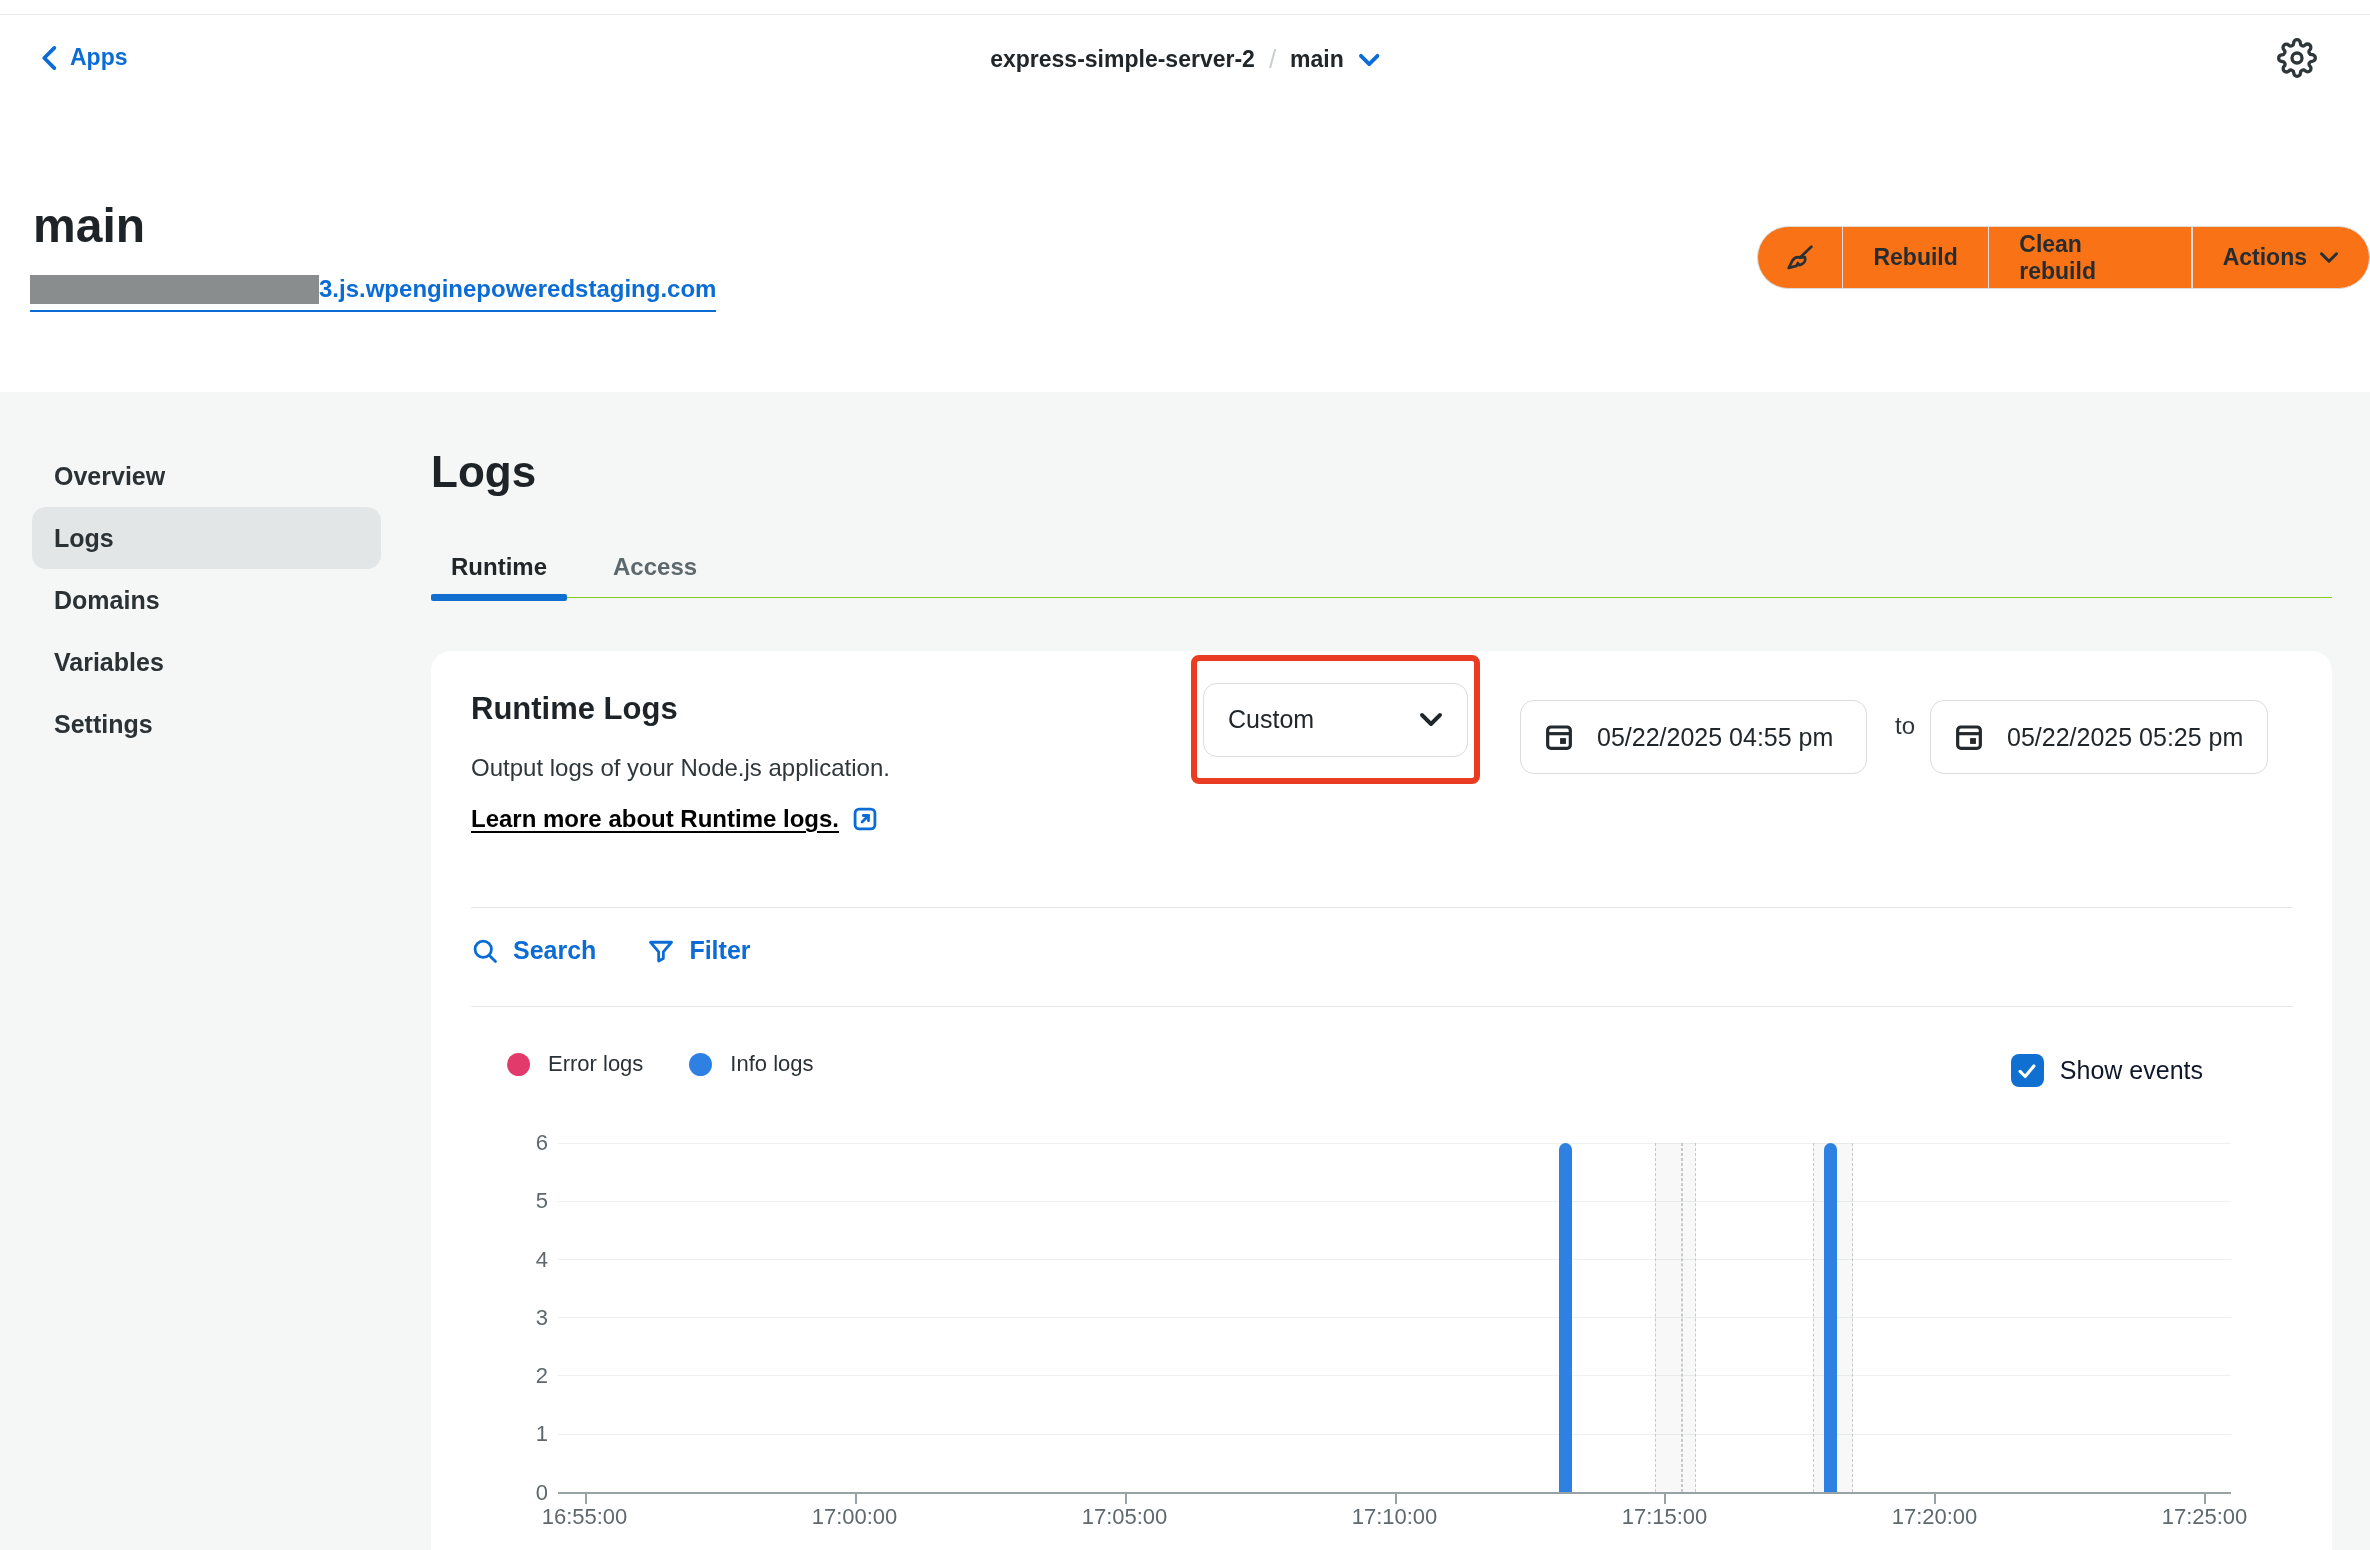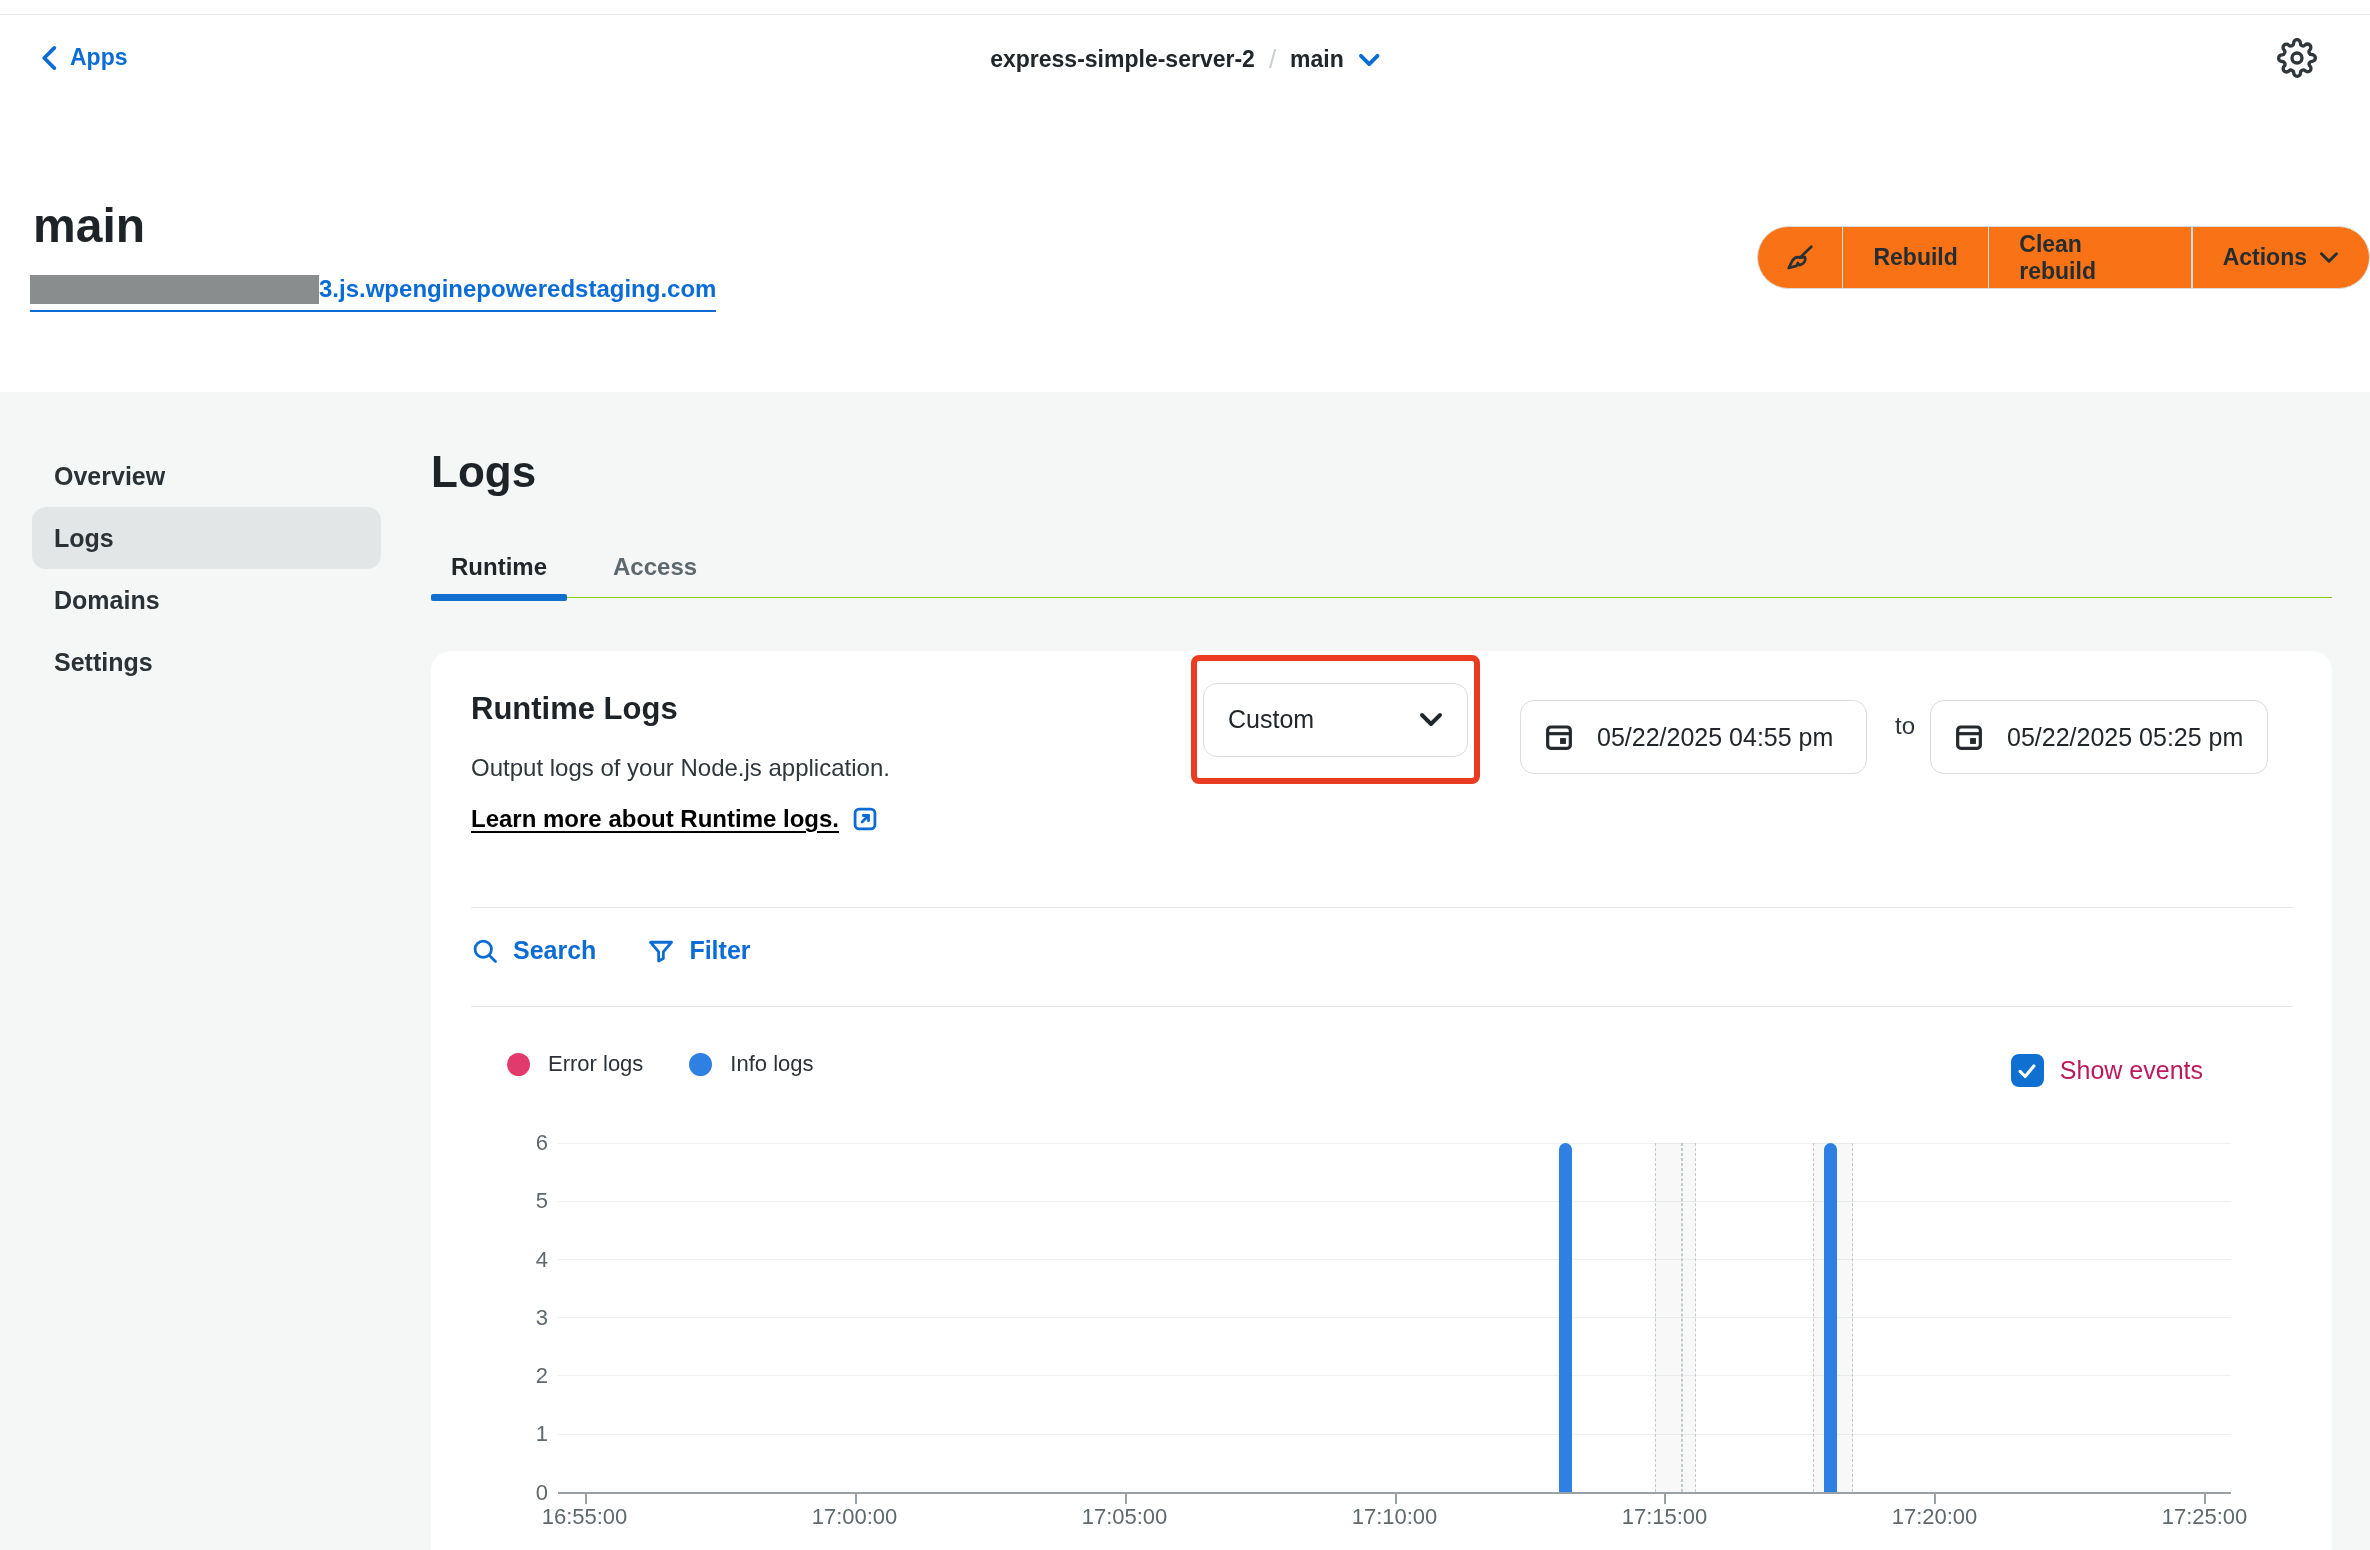--- a/index.html
+++ b/index.html
@@ -60,21 +60,21 @@
   .bluelink{display:flex;align-items:center;gap:14px;color:#0b6cd6;font-size:25px;font-weight:700;cursor:pointer;}
   #toolbar-right{top:274px;right:42px;display:flex;align-items:center;gap:42px;}
   #copy-btn{height:65px;border:2.5px solid #0b6cd6;border-radius:34px;background:#fff;display:flex;align-items:center;
             gap:16px;padding:0 28px;color:#0b6cd6;font-size:25px;font-weight:700;box-sizing:border-box;cursor:pointer;}
   
   #legend{left:76px;top:400px;display:flex;align-items:center;gap:46px;}
   .leg-item{display:flex;align-items:center;gap:18px;font-size:22px;color:#2b3236;}
   .leg-dot{width:23px;height:23px;border-radius:50%;}
   #show-events{top:403px;right:129px;display:flex;align-items:center;gap:16px;cursor:pointer;}
   #checkbox{width:33px;height:33px;border-radius:8px;background:#1070d2;display:flex;align-items:center;justify-content:center;}
-  #show-events .lbl{font-size:25px;color:#be185d;}
+  #show-events .lbl{font-size:25px;color:#0f172a;}
   
   #plot{left:127px;top:492px;width:1673px;height:349px;border-bottom:2px solid #9aa1a4;}
   .gridline{position:absolute;left:0;width:100%;height:1px;background:#eef1f2;}
   .band{position:absolute;top:0;bottom:0;background:rgba(120,130,135,0.055);
         border-left:1.5px dashed #c5cacc;border-right:1.5px dashed #c5cacc;box-sizing:border-box;}
   .bar{position:absolute;bottom:0;width:13px;border-radius:7px 7px 0 0;}
   .xtick{position:absolute;bottom:-12px;width:1.5px;height:10px;background:#9aa1a4;}
   .ytick{position:absolute;width:48px;text-align:right;font-size:22px;color:#5f686c;}
   .xlab{position:absolute;top:853px;width:139px;text-align:center;font-size:22px;color:#5f686c;}
   svg{display:block;}
@@ -147,20 +147,21 @@
       </span>
     </div>
   </div>
 
   <div class="abs" id="grayzone"></div>
 
   <div class="abs" id="sidebar">
       <div class="side-item">Overview</div>
       <div class="side-item active">Logs</div>
       <div class="side-item">Domains</div>
+      <div class="side-item">Variables</div>
       <div class="side-item">Settings</div>
     </div>
 
   <div class="abs" id="logs-title">Logs</div>
   <div class="abs" id="tabs">
       <div class="tab active">Runtime</div>
       <div class="tab">Access</div>
     </div>
 
   <div class="abs" id="card">

